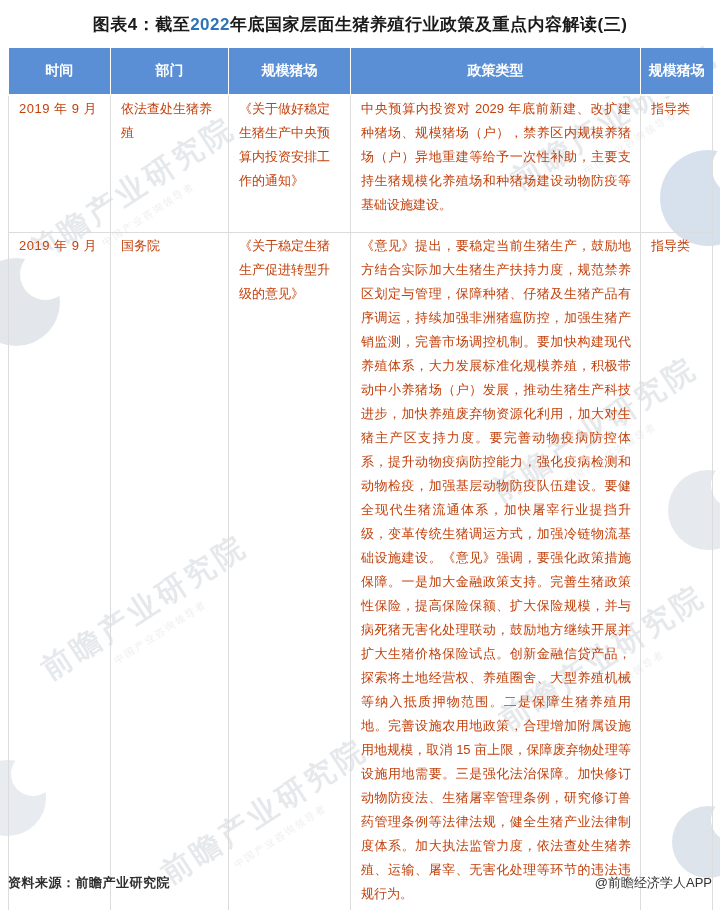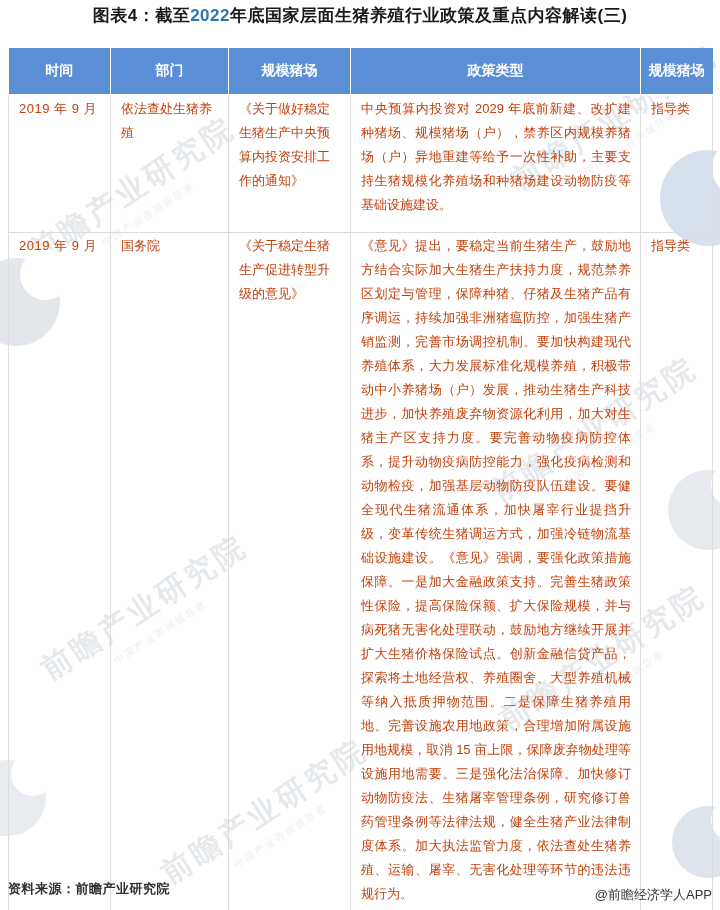--- a/index.html
+++ b/index.html
@@ -31,21 +31,21 @@
     background:#ffffff; border-radius:50%; top:-10%; right:-12%;
   }
   .sw1 { left:-28px; top:258px; width:88px; height:88px; background:#e3e7ec; }
   .sw2 { left:660px; top:150px; width:96px; height:96px; background:#d7e1ee; }
   .sw3 { left:668px; top:470px; width:80px; height:80px; background:#e6eaef; }
   .sw4 { left:-30px; top:760px; width:76px; height:76px; background:#e8ebef; }
   .sw5 { left:672px; top:806px; width:72px; height:72px; background:#dde4ec; }
 
   
   .title {
-    position:relative; z-index:2; padding-top:4px; text-align:center;
+    position:relative; z-index:2; padding-top:13px; text-align:center;
     font-size:17px; font-weight:bold; color:#1a1a1a; letter-spacing:.5px;
   }
   .title .hl { font-weight:bold; }
 
   
   table.policy {
     position:absolute; z-index:1; left:8px; top:48px; width:704px;
     border-collapse:collapse; table-layout:fixed;
   }
   table.policy th {
@@ -66,21 +66,21 @@
   td.c-content{ text-align:justify; line-height:24px; }
   td.c-type   { }
 
   
   .footer {
     position:absolute; z-index:2; left:8px; right:8px; top:874px;
     display:flex; justify-content:space-between; align-items:center;
     font-size:13px; color:#2f2f2f;gap:44px;
   }
   .footer .src { font-weight:bold; letter-spacing:.5px; }
-  .footer .credit { font-weight:normal; color:#333333;margin-top:12px; }
+  .footer .credit { font-weight:normal; color:#333333; }
 </style>
 </head>
 <body>
 
 <div class="page">
 
   <div class="wm wm1">
     <span class="wm-main">前瞻产业研究院</span>
     <span class="wm-sub">中国产业咨询领导者</span>
   </div>

